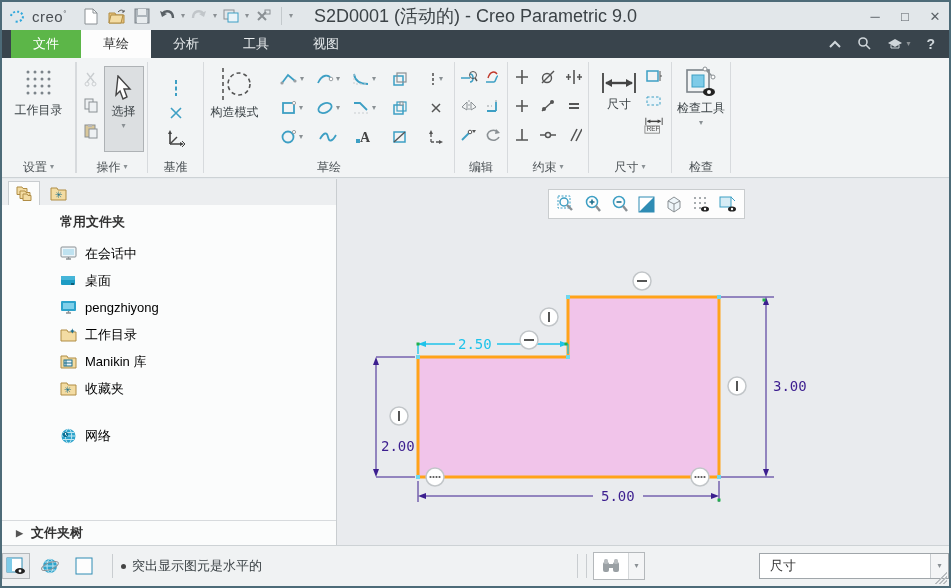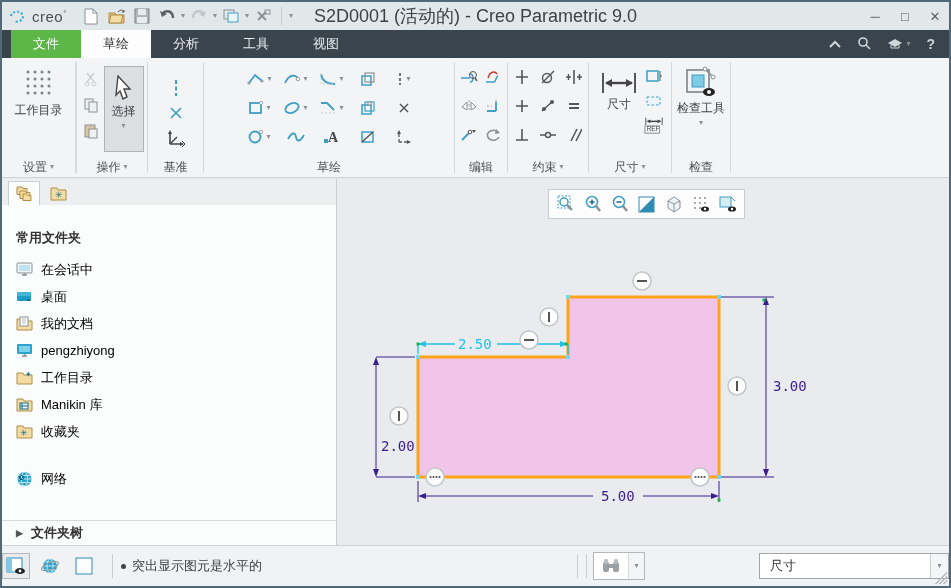--- a/index.html
+++ b/index.html
@@ -39,21 +39,21 @@
   .cn-grid { display:grid; grid-template-columns:repeat(3,26px); grid-auto-rows:29px; align-items:center; justify-items:center; margin-top:2px; }
   .ed-grid { display:grid; grid-template-columns:repeat(2,24px); grid-auto-rows:29px; align-items:center; justify-items:center; margin-top:2px; }
   .pressed { background:#dcdfe1; border:1px solid #aeb2b5; }
 
   
   .bodyarea { position:absolute; left:0; top:177px; width:947px; height:366px; display:flex; }
   .sidebar { width:335px; background:#fbfcfc; border-right:1px solid #c9cdd0; display:flex; flex-direction:column; }
   .sb-tabs { height:26px; background:#eceef0; display:flex; align-items:flex-end; padding-left:6px; gap:2px; }
   .sb-tab { width:32px; height:24px; display:flex; align-items:center; justify-content:center; }
   .sb-tab-active { background:#fbfcfc; border:1px solid #c9cdd0; border-bottom:none; }
-  .sb-list { flex:1; padding:24px 0 0 14px; }
+  .sb-list { flex:1; padding:8px 0 0 14px;margin-left:44px; }
   .sb-header { font-size:13px; font-weight:bold; color:#333; margin-bottom:9px; }
   .sb-item { display:flex; align-items:center; gap:8px; height:27px; font-size:13px; color:#000000; cursor:default; }
   .sb-item-gap { height:20px; }
   .sb-tree { height:25px; border-top:1px solid #d7dadd; display:flex; align-items:center; gap:8px; padding-left:14px; font-size:13px; font-weight:bold; color:#333; }
   .tree-arrow { font-size:9px; color:#555; }
 
   .canvas { position:relative; flex:1; background:#e9ebee; overflow:hidden; }
   .gfx-toolbar { position:absolute; left:211px; top:10px; background:#fdfdfd; border:1px solid #c9ccce; display:flex; gap:2px; padding:2px 4px; }
   .gfx-btn { width:25px; height:24px; display:flex; align-items:center; justify-content:center; position:relative; }
 
@@ -275,20 +275,27 @@
         </span>
       </div>
       <div class="rg-label">
           <span>基准</span>
         </div>
     </div>
     <div class="rg-sep"></div>
 
     <div class="rgroup" style="width:250px">
       <div class="rg-content" style="gap:4px">
+        <div class="bigbtn" style="width:64px">
+          <svg width="40" height="36" viewBox="0 0 40 36">
+            <path d="M8 2 v32" stroke="#555" stroke-width="1.6" stroke-dasharray="4 3"></path>
+            <circle cx="24" cy="18" r="11" fill="none" stroke="#555" stroke-width="1.6" stroke-dasharray="4 3"></circle>
+          </svg>
+          <span>构造模式</span>
+        </div>
         <div class="rg-sep" style="margin:6px 0"></div>
         <div class="sk-grid">
           <span class="sk-cell">
             <svg width="18" height="14" viewBox="0 0 18 14">
                 <path d="M2 11 L8 3 L15 9" fill="none" stroke="#3d9fc4" stroke-width="1.8"></path>
                 <circle cx="2" cy="11" r="1.6" fill="#9aa0a4"></circle>
                 <circle cx="15" cy="9" r="1.6" fill="#9aa0a4"></circle>
               </svg>
             <span class="caret">▾</span>
             </span>
@@ -583,28 +590,20 @@
             </svg>
           <span>在会话中</span>
         </div>
         <div class="sb-item">
           <svg width="17" height="15" viewBox="0 0 17 15">
               <rect x="1" y="3" width="14" height="9" rx="1" fill="#1d9cc4"></rect>
               <rect x="1" y="3" width="14" height="4" rx="1" fill="#45b5d8"></rect>
               <rect x="11" y="10" width="3" height="2" fill="#0e5f7a"></rect>
             </svg>
           <span>桌面</span>
-        </div>
-        <div class="sb-item">
-          <svg width="17" height="15" viewBox="0 0 17 15">
-              <path d="M1 3 h6 l1 2 h8 v9 h-15 z" fill="#f3dca3" stroke="#b08d45"></path>
-              <rect x="4" y="1" width="8" height="9" fill="#fff" stroke="#8a9094"></rect>
-              <path d="M6 3 h4 M6 5 h4 M6 7 h4" stroke="#b8bcbf"></path>
-            </svg>
-          <span>我的文档</span>
         </div>
         <div class="sb-item">
           <svg width="17" height="15" viewBox="0 0 17 15">
               <rect x="1" y="1" width="15" height="10" rx="1" fill="#2da3cb"></rect>
               <rect x="3" y="3" width="11" height="6" fill="#7fd0ea"></rect>
               <path d="M6 13 h5 M8.5 11 v2" stroke="#8a9094" stroke-width="1.4"></path>
             </svg>
           <span>pengzhiyong</span>
         </div>
         <div class="sb-item">

